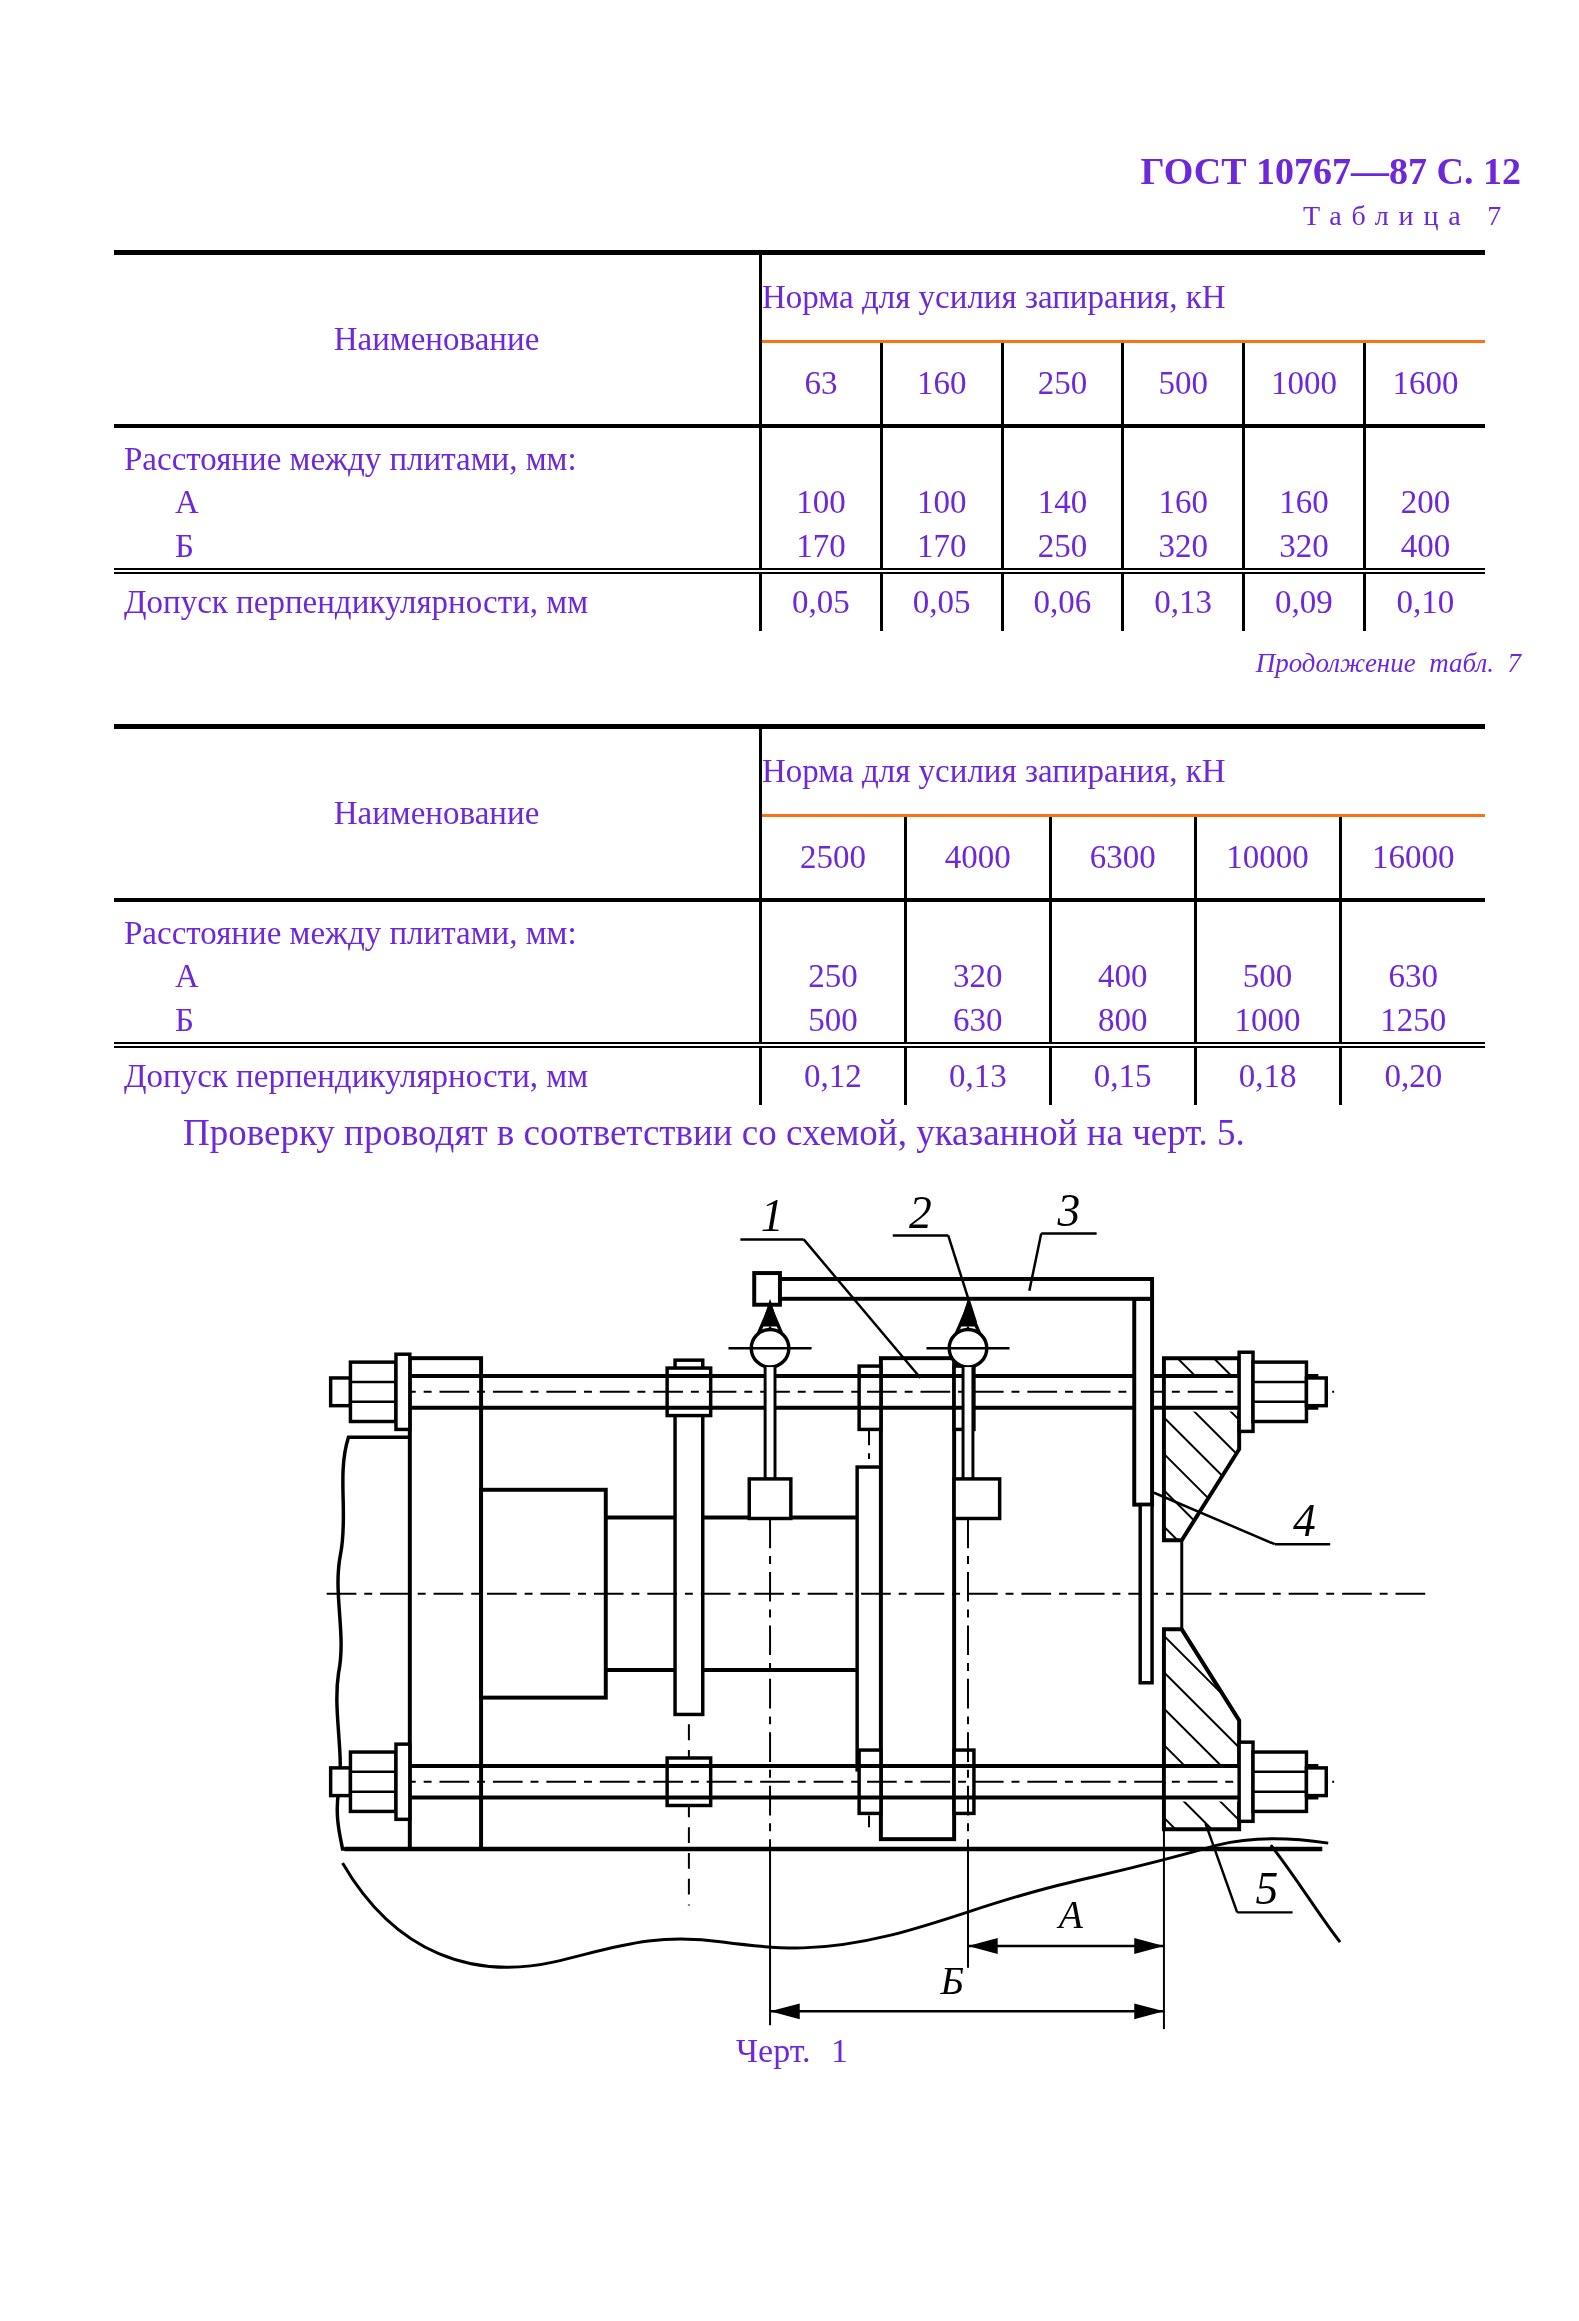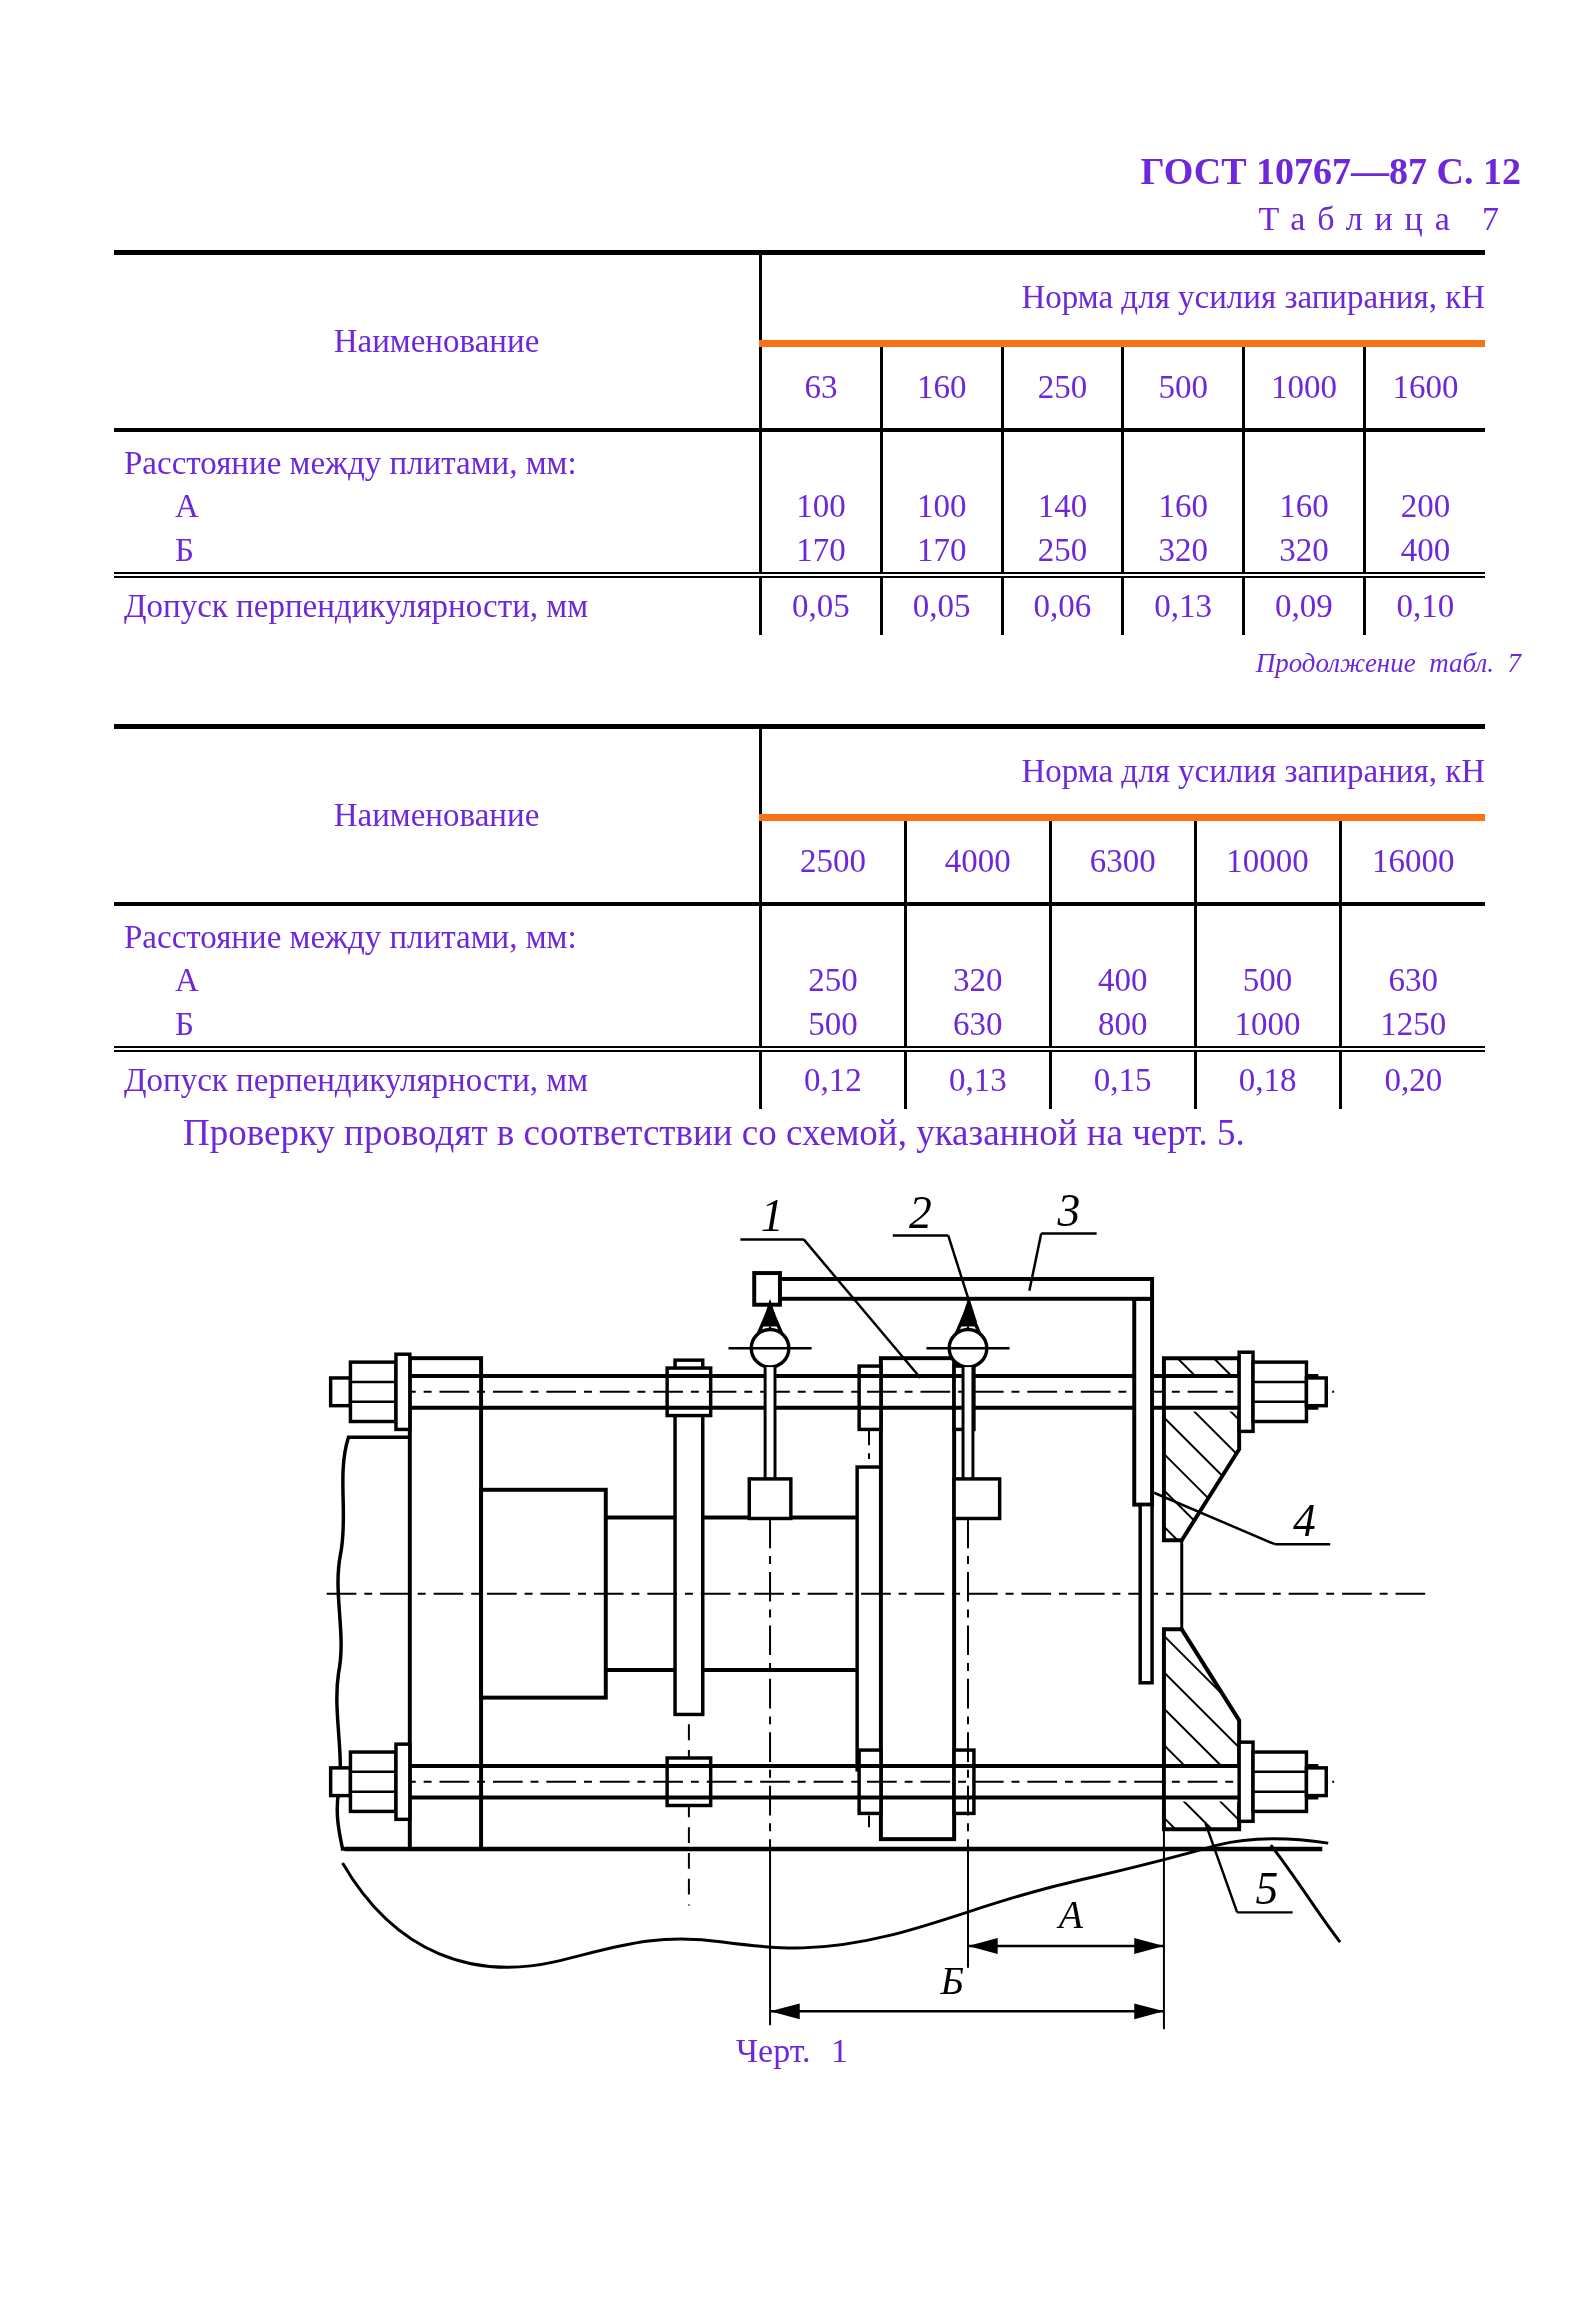--- a/index.html
+++ b/index.html
@@ -1,27 +1,27 @@
 <!DOCTYPE html>
 <html><head>
 <meta charset="utf-8">
 <style>
   html,body{margin:0;padding:0;background:#888;}
   #page{position:relative;width:1579px;height:2322px;background:#fff;color:#6d28d9;
         font-family:"Liberation Serif","DejaVu Serif",serif;overflow:hidden;padding-left:36px;}
   .hdr{position:absolute;top:149px;right:94px;font-size:38px;font-weight:bold;white-space:nowrap;}
-  .tbl-cap{position:absolute;top:200px;right:104px;font-size:34px;letter-spacing:0.35em;white-space:nowrap;}
+  .tbl-cap{position:absolute;top:200px;right:104px;font-size:28px;letter-spacing:0.35em;white-space:nowrap;}
   .cont-cap{position:absolute;top:648px;right:94px;font-size:27px;font-style:italic;word-spacing:0.25em;white-space:nowrap;}
   table.gost{position:absolute;left:114px;width:1371px;border-collapse:collapse;
              border-top:5px solid #000;font-size:33px;table-layout:fixed;}
   #table1{top:250px;}
   #table2{top:724px;}
   table.gost th,table.gost td{font-weight:normal;padding:0;vertical-align:middle;}
   th.name{width:645px;border-right:3px solid #000;border-bottom:4px solid #000;text-align:center;}
-  th.group{border-bottom:7px solid #f97316;text-align:right;height:85px;}
+  th.group{border-bottom:3px solid #f97316;text-align:left;height:85px;}
   tr.cols th{border-bottom:4px solid #000;border-right:3px solid #000;text-align:center;height:81px;}
   tr.cols th:last-child{border-right:none;}
   tbody td{height:44px;text-align:center;border-right:3px solid #000;}
   tbody td:last-child{border-right:none;margin-top:40px;}
   tbody td.name{text-align:left;padding-left:10px;border-right:3px solid #000;}
   tbody td.name.ind{padding-left:61px;}
   tbody tr:first-child td{height:50px;vertical-align:bottom;padding-bottom:2px;}
   tbody tr.sep td{border-top:6px double #000;height:57px;}
   .para{position:absolute;left:114px;top:1111px;width:1386px;font-size:37px;
         text-indent:69px;white-space:nowrap;}

